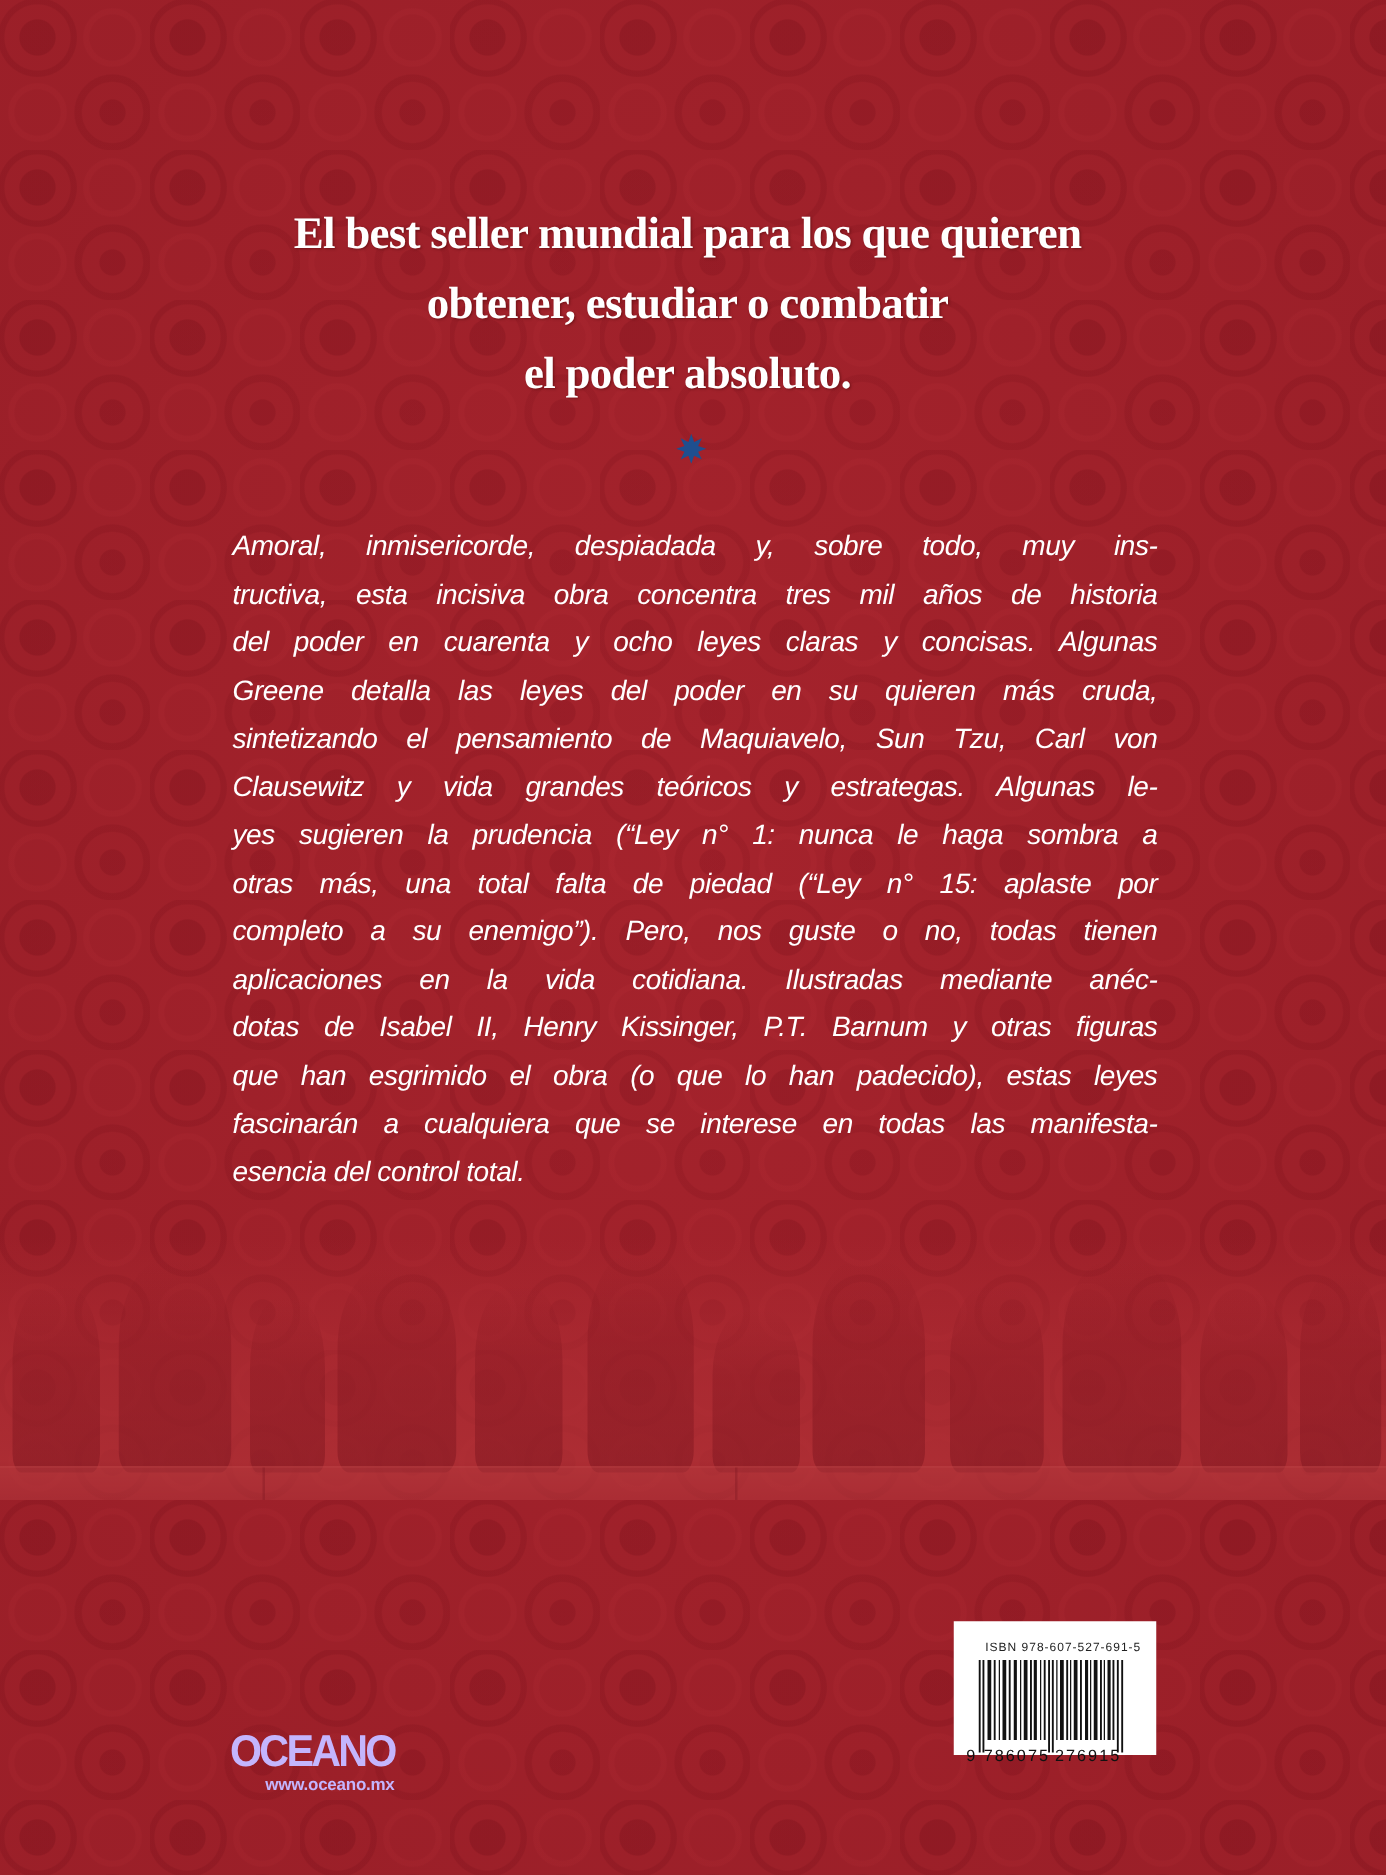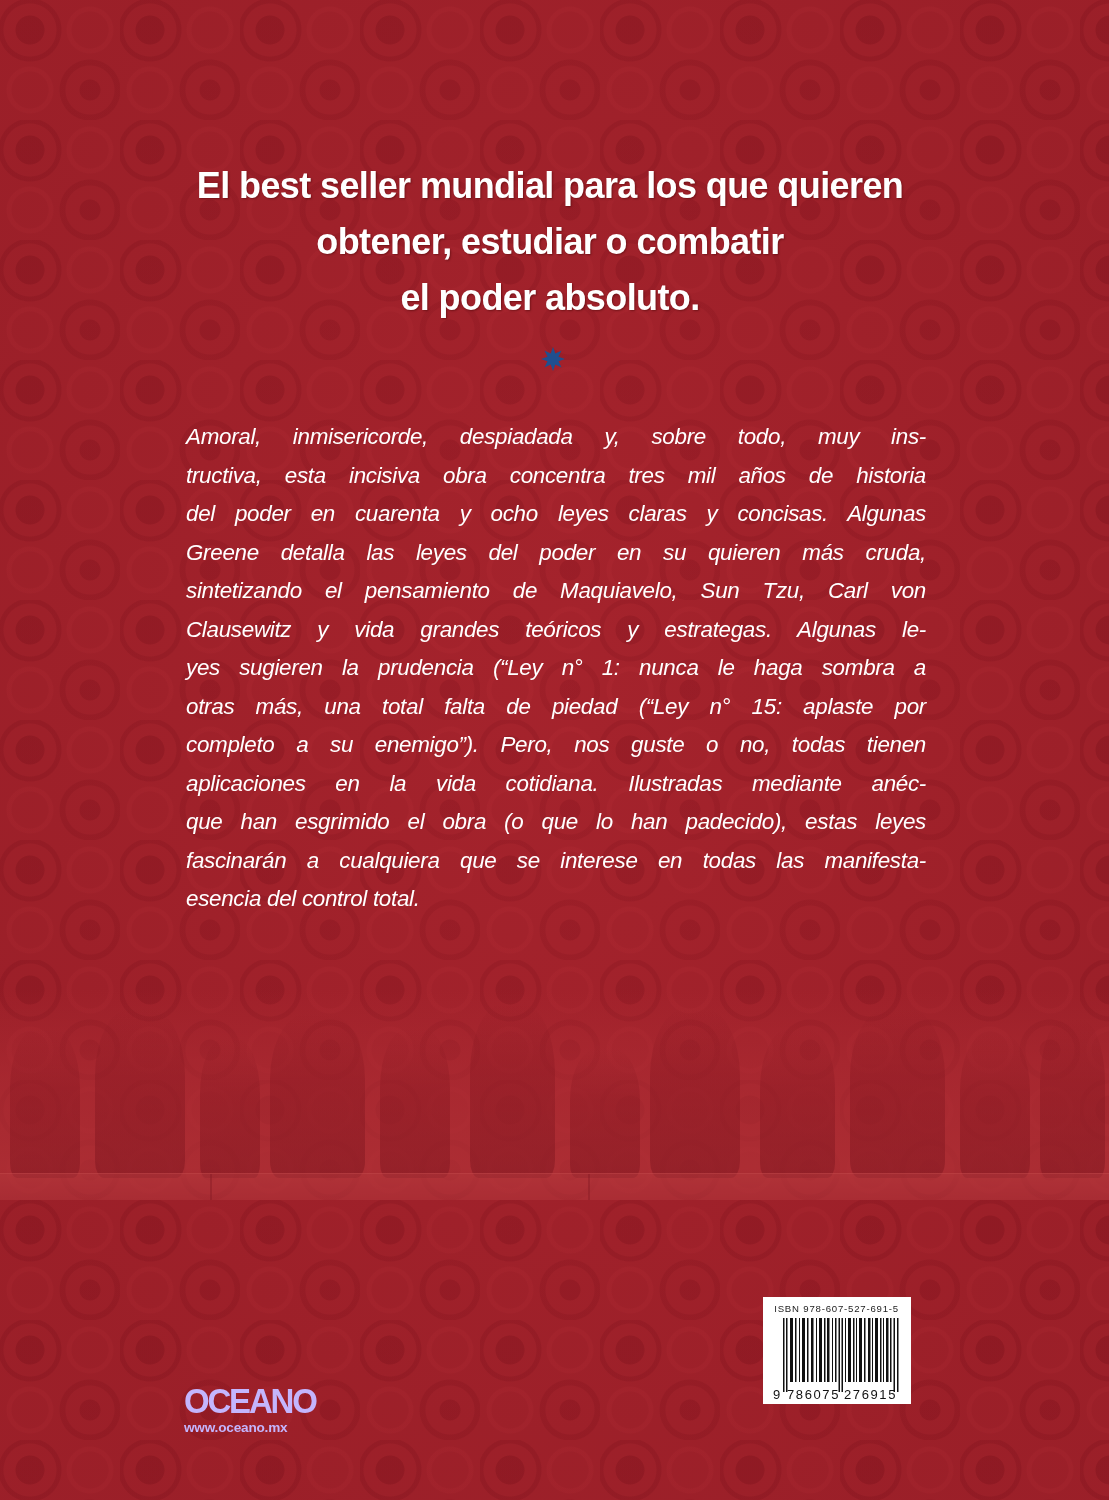--- a/index.html
+++ b/index.html
@@ -41,21 +41,21 @@
     position: absolute; bottom: 0; width: 2px; height: 26px; background: rgba(130,25,35,0.4);
   }
 
   .headline {
     position: absolute; left: 150px; top: 158px; width: 800px;
     text-align: center; color: #ffffff;
     font-weight: bold; font-size: 36px; line-height: 56px;
     letter-spacing: -0.6px;
     text-shadow: 1px 1px 2px rgba(60,0,0,0.45);
   }
-  .headline div { white-space: nowrap; }
+  .headline div { white-space: nowrap; font-family: Liberation Serif, serif; }
 
   .star {
     position: absolute; left: 541px; top: 347px; width: 24px; height: 24px;
   }
 
   .body-text {
     position: absolute; left: 186px; top: 418px; width: 740px;
     color: #ffffff; font-size: 22.4px; line-height: 38.5px;
     letter-spacing: -0.3px;
   }
@@ -63,26 +63,26 @@
   .body-text .line.last { text-align-last: left; }
 
   .publisher {
     position: absolute; left: 184px; top: 1384px; color: #c4b5fd;
   }
   .publisher .logo {
     font-weight: bold; font-size: 33px; line-height: 32px; letter-spacing: -2.2px;
     transform: scaleY(1.08); transform-origin: left top; display: block;
   }
   .publisher .url {
-    font-weight: bold; font-size: 13.6px; line-height: 16px; letter-spacing: -0.2px; display: block; margin-top: 4px;
+    font-weight: bold; font-size: 13.6px; line-height: 16px; letter-spacing: -0.2px; display: block; margin-top: 4px; text-align: right;
   }
 
   .barcode-box {
-    position: absolute; left: 763px; top: 1297px; width: 148px; height: 107px;
-    background: #ffffff; box-sizing: border-box; padding: 6px 8px 0 8px;
+    position: absolute; left: 763px; top: 1297px; width: 162px; height: 107px;
+    background: #ffffff; box-sizing: border-box; padding: 16px 8px 0 8px;
   }
   .barcode-box .isbn {
     font-size: 9.6px; letter-spacing: 0.8px; color: #222; text-align: right; line-height: 12px; padding-right: 4px;
   }
   .barcode-box svg { display: block; margin-top: 3px; }
 </style>
 </head>
 <body>
 
 <div class="bg-pattern"></div>
@@ -122,20 +122,21 @@
   <div class="line">Amoral, inmisericorde, despiadada y, sobre todo, muy ins-</div>
   <div class="line">tructiva, esta incisiva obra concentra tres mil años de historia</div>
   <div class="line">del poder en cuarenta y ocho leyes claras y concisas. Algunas</div>
   <div class="line">Greene detalla las leyes del poder en su quieren más cruda,</div>
   <div class="line">sintetizando el pensamiento de Maquiavelo, Sun Tzu, Carl von</div>
   <div class="line">Clausewitz y vida grandes teóricos y estrategas. Algunas le-</div>
   <div class="line">yes sugieren la prudencia (“Ley n° 1: nunca le haga sombra a</div>
   <div class="line">otras más, una total falta de piedad (“Ley n° 15: aplaste por</div>
   <div class="line">completo a su enemigo”). Pero, nos guste o no, todas tienen</div>
   <div class="line">aplicaciones en la vida cotidiana. Ilustradas mediante anéc-</div>
+  <div class="line">dotas de Isabel II, Henry Kissinger, P.T. Barnum y otras figuras</div>
   <div class="line">que han esgrimido el obra (o que lo han padecido), estas leyes</div>
   <div class="line">fascinarán a cualquiera que se interese en todas las manifesta-</div>
   <div class="line last">esencia del control total.</div>
 </div>
 
 <div class="publisher">
   <span class="logo">OCEANO</span>
   <span class="url">www.oceano.mx</span>
 </div>
 

